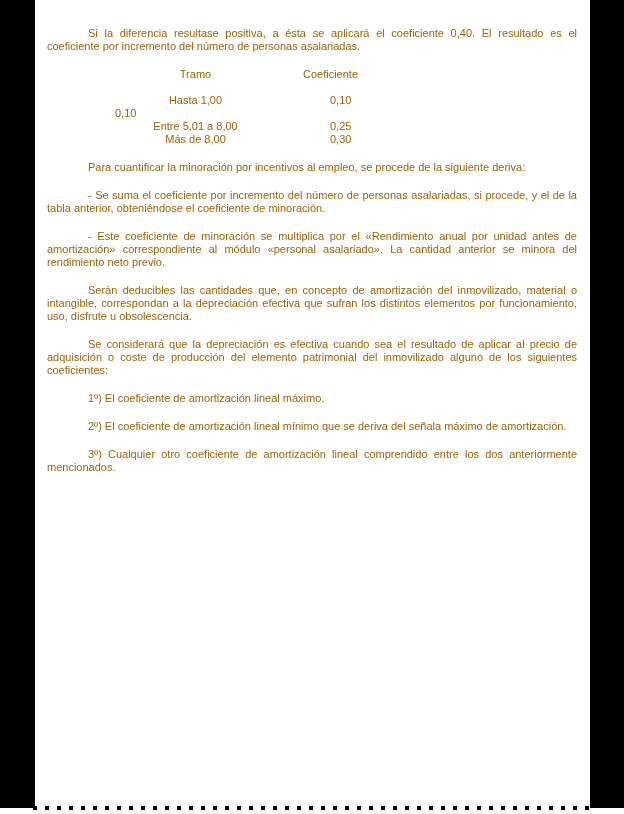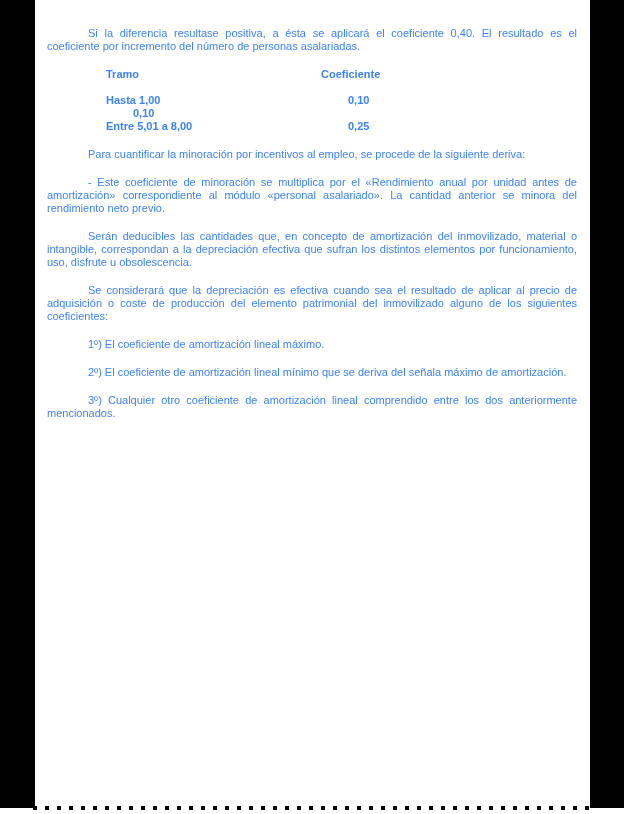--- a/index.html
+++ b/index.html
@@ -7,21 +7,21 @@
     padding: 0;
     background: #ffffff;
   }
   .page {
     position: relative;
     width: 624px;
     height: 814px;
     background: #ffffff;
     overflow: hidden;
     font-family: "Liberation Sans", sans-serif;
-    color: #3b82f6;
+    color: #a16207;
   }
   .scan-bar {
     position: absolute;
     top: 0;
     height: 808px;
     background: #000000;
   }
   .scan-bar.left  { left: 0;     width: 35px; }
   .scan-bar.right { left: 590px; width: 34px; }
   .perforation {
@@ -39,23 +39,22 @@
     width: 530px;
     font-size: 11px;
     line-height: 13px;
     text-align: justify;
   }
   .content p {
     margin: 0 0 15px 0;
     text-indent: 41px;
   }
   .coef-table {
-    margin: 0 0 15px 59px;
-    text-align: left;
-    font-weight: bold;
+    margin: 0 0 15px 41px;
+    text-align: center;
   }
   .t-head, .t-row {
     display: flex;
     line-height: 13px;
   }
   .t-head { margin-bottom: 13px; }
   .t-col1 { flex: 0 0 215px; }
   .t-row .t-col2 { padding-left: 27px; }
 </style>
 </head>
@@ -82,24 +81,29 @@
         <span class="t-col1">Hasta 1,00</span>
         <span class="t-col2">0,10</span>
       </div>
       <div class="t-row">
         <span class="t-col2">0,10</span>
       </div>
       <div class="t-row">
         <span class="t-col1">Entre 5,01 a 8,00</span>
         <span class="t-col2">0,25</span>
       </div>
+      <div class="t-row">
+        <span class="t-col1">Más de 8,00</span>
+        <span class="t-col2">0,30</span>
+      </div>
     </div>
 
     <p>Para cuantificar la minoración por incentivos al empleo, se procede de la siguiente deriva:</p>
 
+    <p>- Se suma el coeficiente por incremento del número de personas asalariadas, si procede, y el de la tabla anterior, obteniéndose el coeficiente de minoración.</p>
 
     <p>- Este coeficiente de minoración se multiplica por el «Rendimiento anual por unidad antes de amortización» correspondiente al módulo «personal asalariado». La cantidad anterior se minora del rendimiento neto previo.</p>
 
 
     <p>Serán deducibles las cantidades que, en concepto de amortización del inmovilizado, material o intangible, correspondan a la depreciación efectiva que sufran los distintos elementos por funcionamiento, uso, disfrute u obsolescencia.</p>
 
     <p>Se considerará que la depreciación es efectiva cuando sea el resultado de aplicar al precio de adquisición o coste de producción del elemento patrimonial del inmovilizado alguno de los siguientes coeficientes:</p>
 
     <p>1º) El coeficiente de amortización lineal máximo.</p>
 

